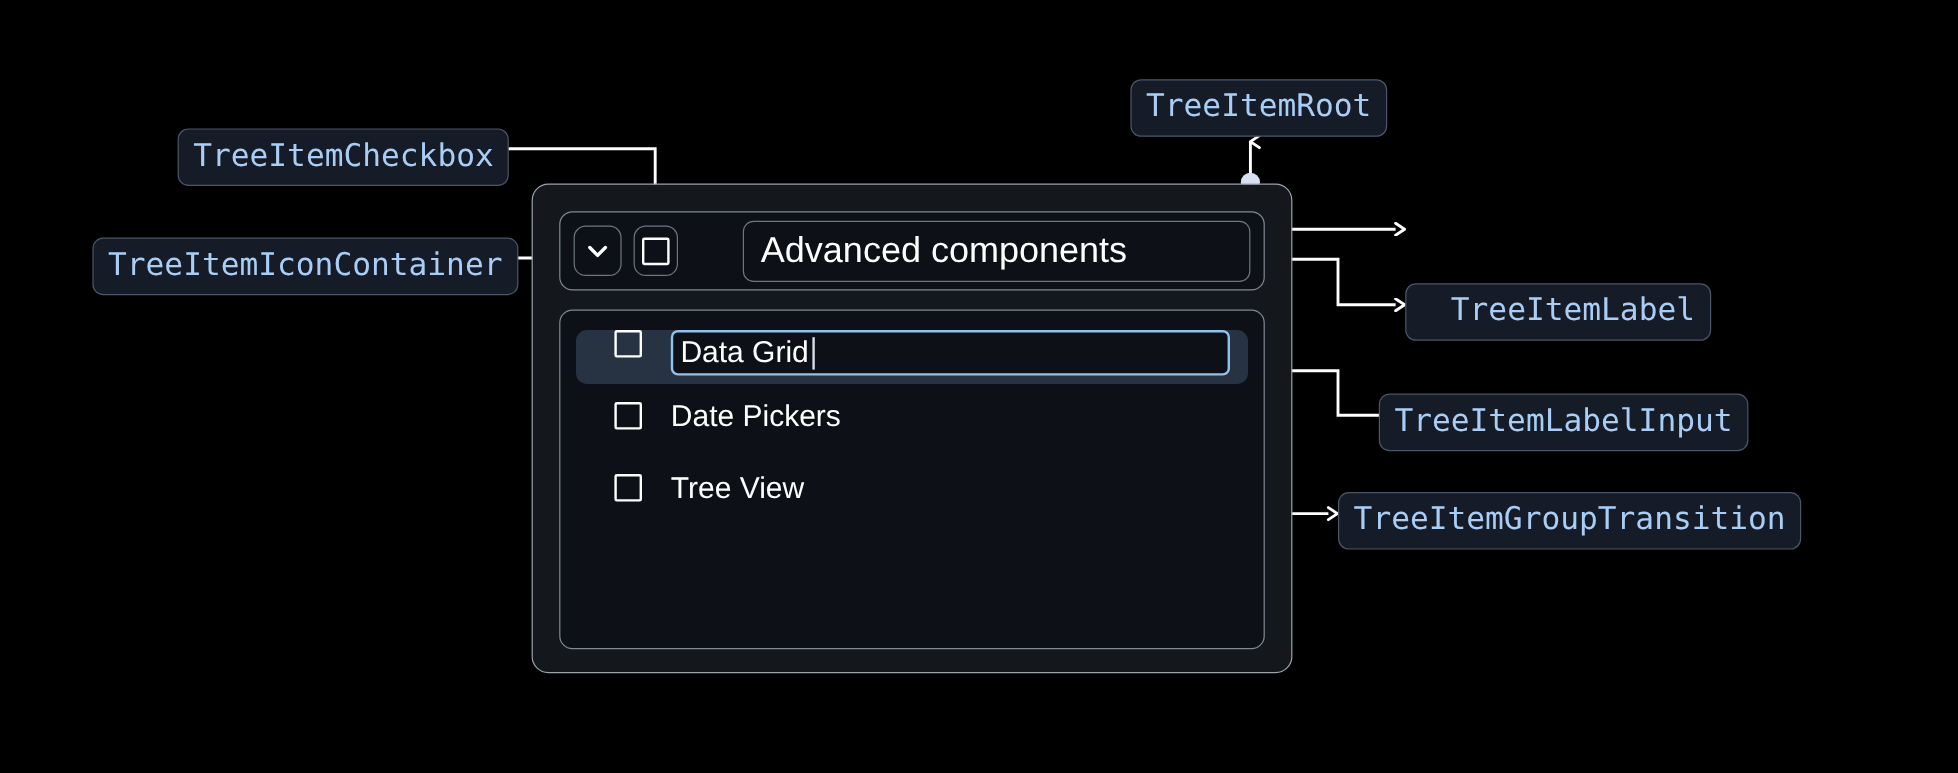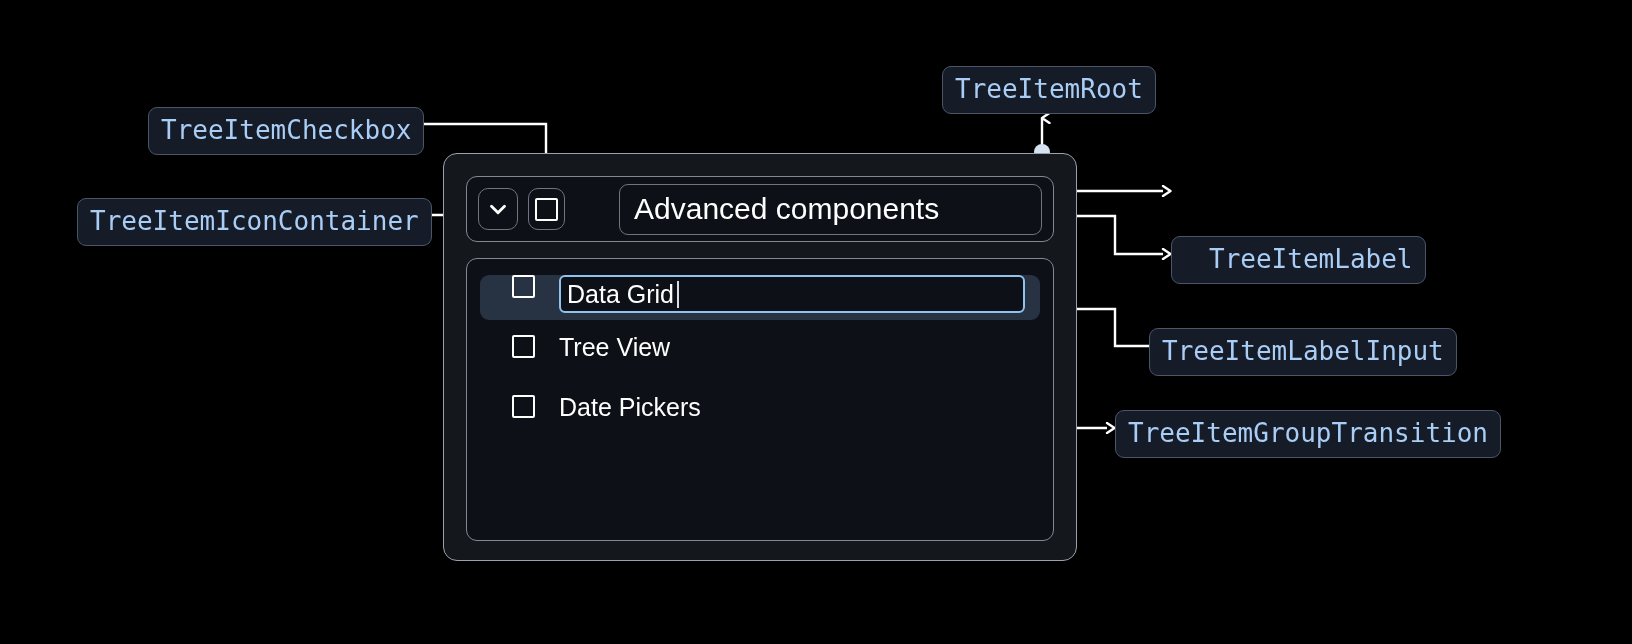--- a/index.html
+++ b/index.html
@@ -259,24 +259,24 @@
         <span class="checkbox"></span>
         <span class="label-input">
           <span>Data Grid</span>
           <span class="caret"></span>
         </span>
       </div>
 
 
       <div class="tree-item">
         <span class="checkbox"></span>
+        <span class="item-text">Date Pickers</span>
+      </div>
+
+      <div class="tree-item">
+        <span class="checkbox"></span>
         <span class="item-text">Tree View</span>
-      </div>
-
-      <div class="tree-item">
-        <span class="checkbox"></span>
-        <span class="item-text">Date Pickers</span>
       </div>
 
     </div>
   </div>
 
 </div>
 
 </body></html>

